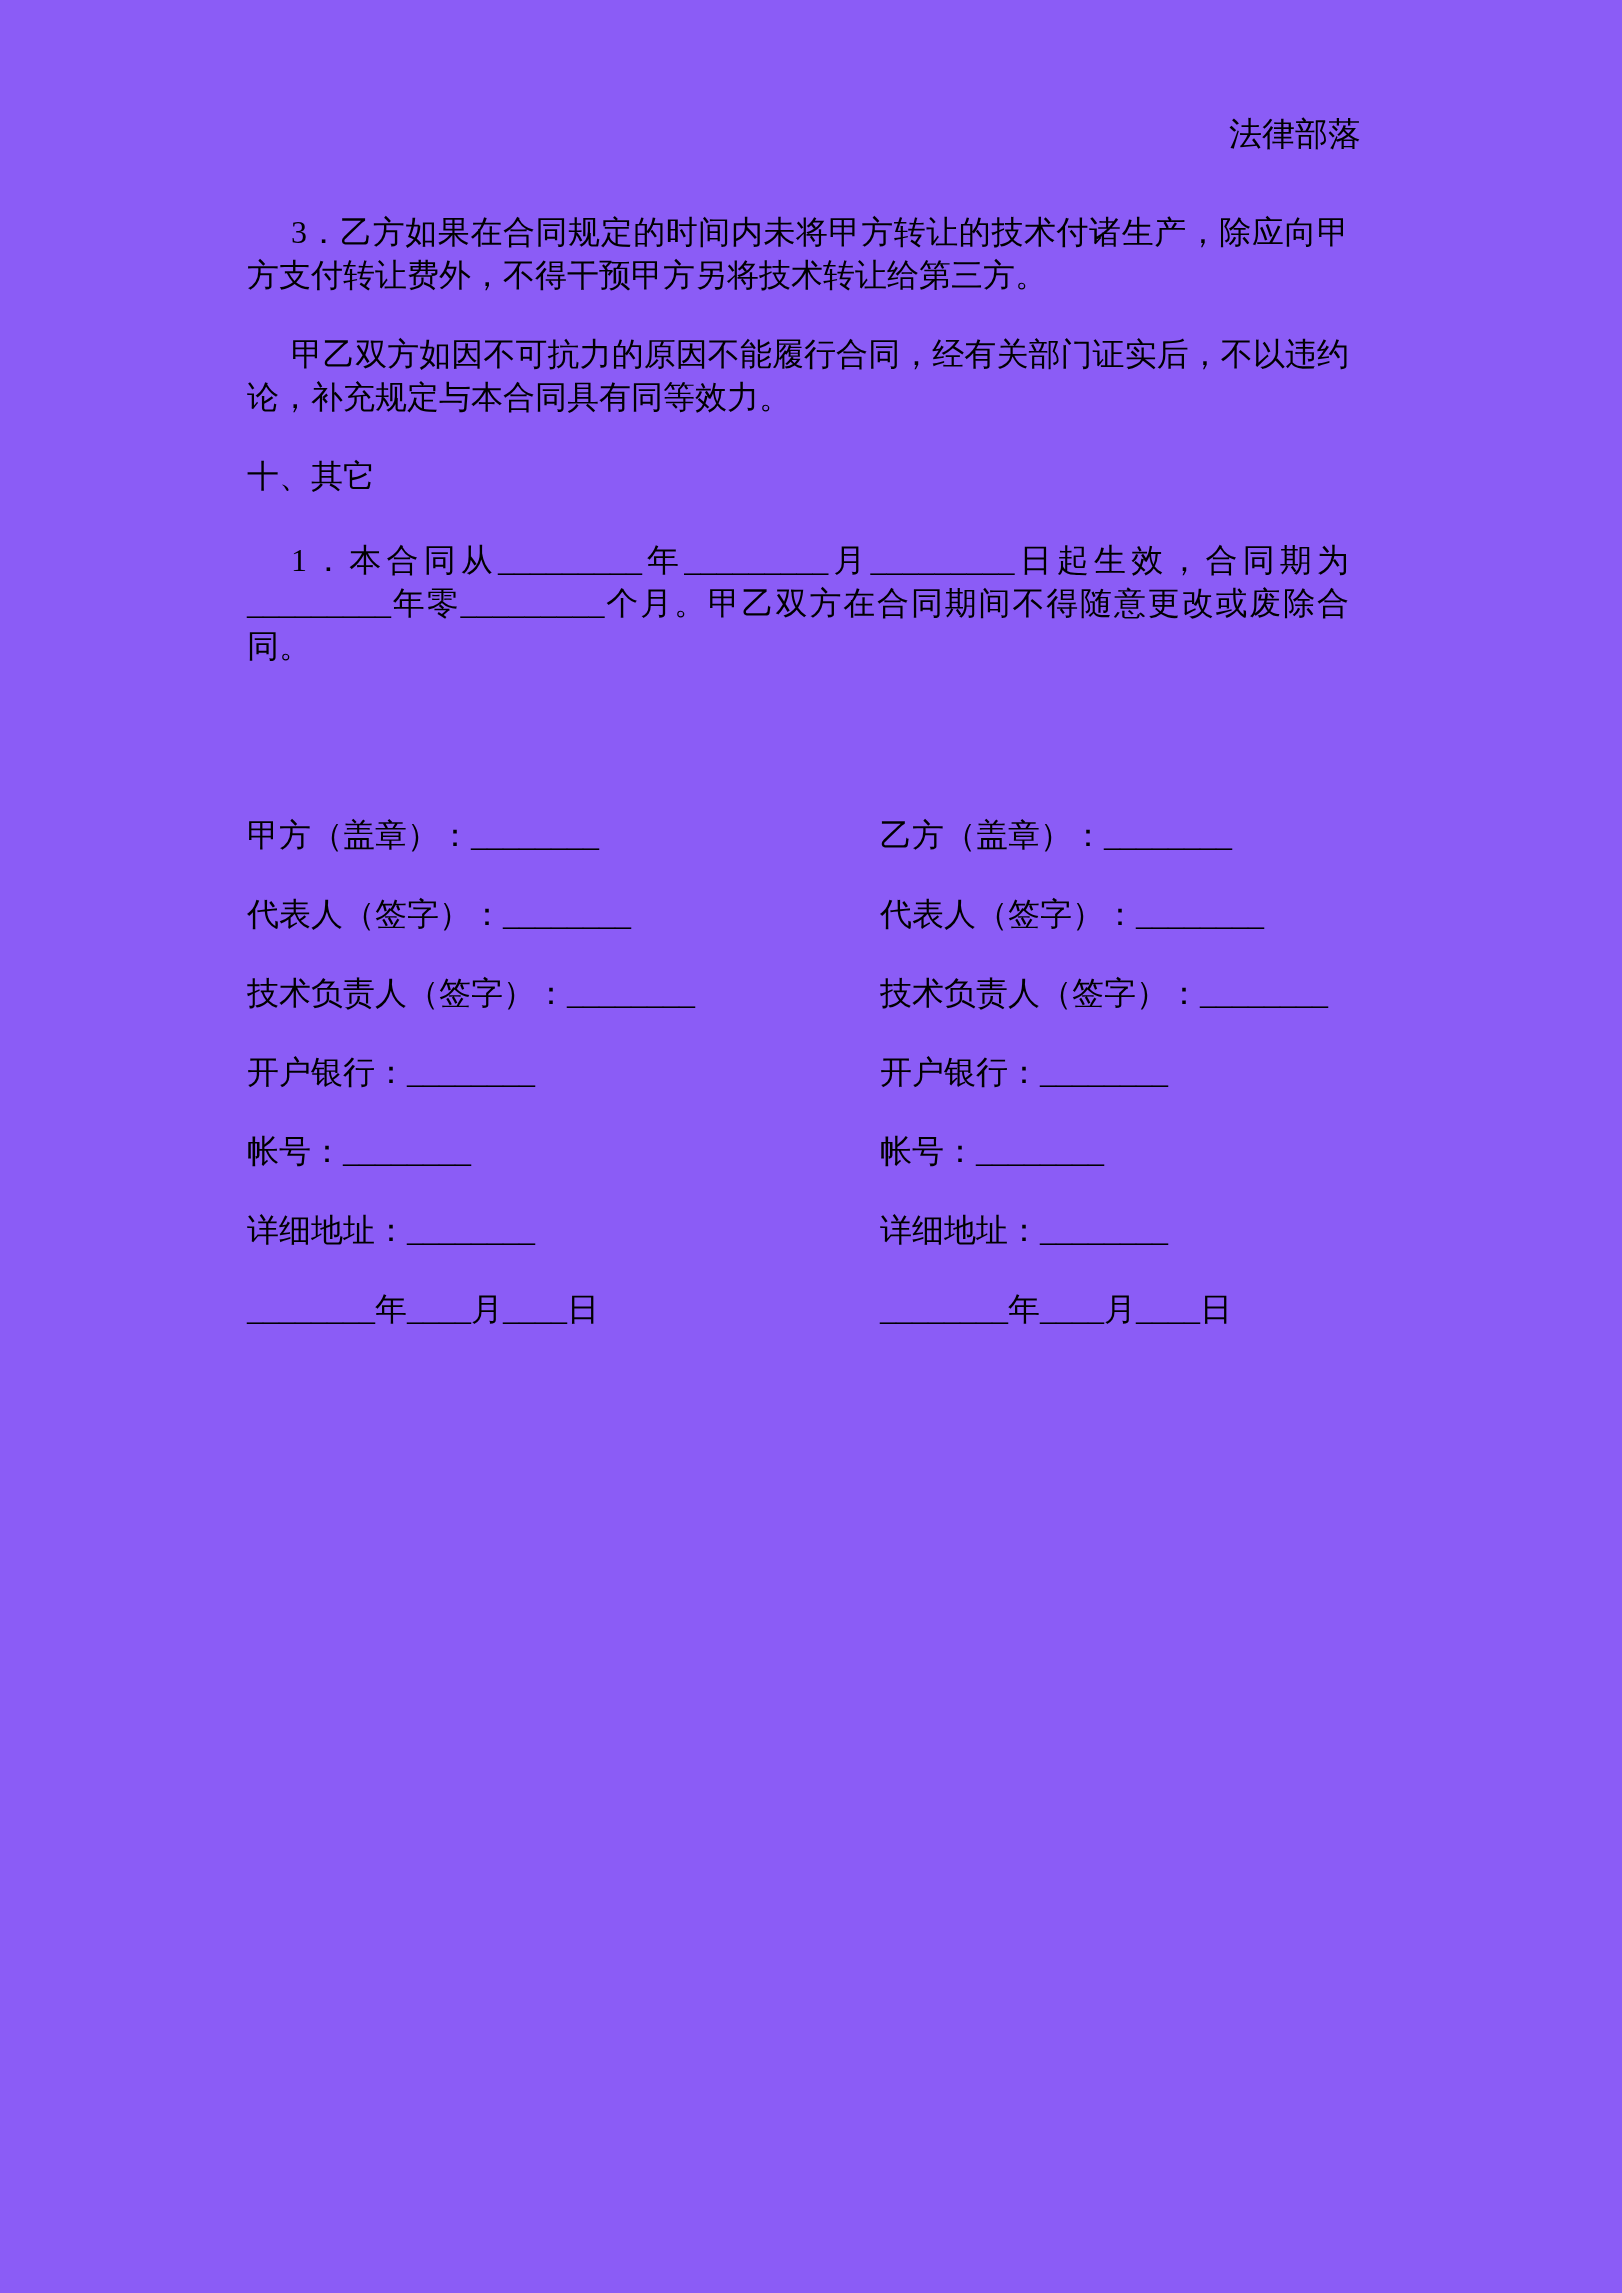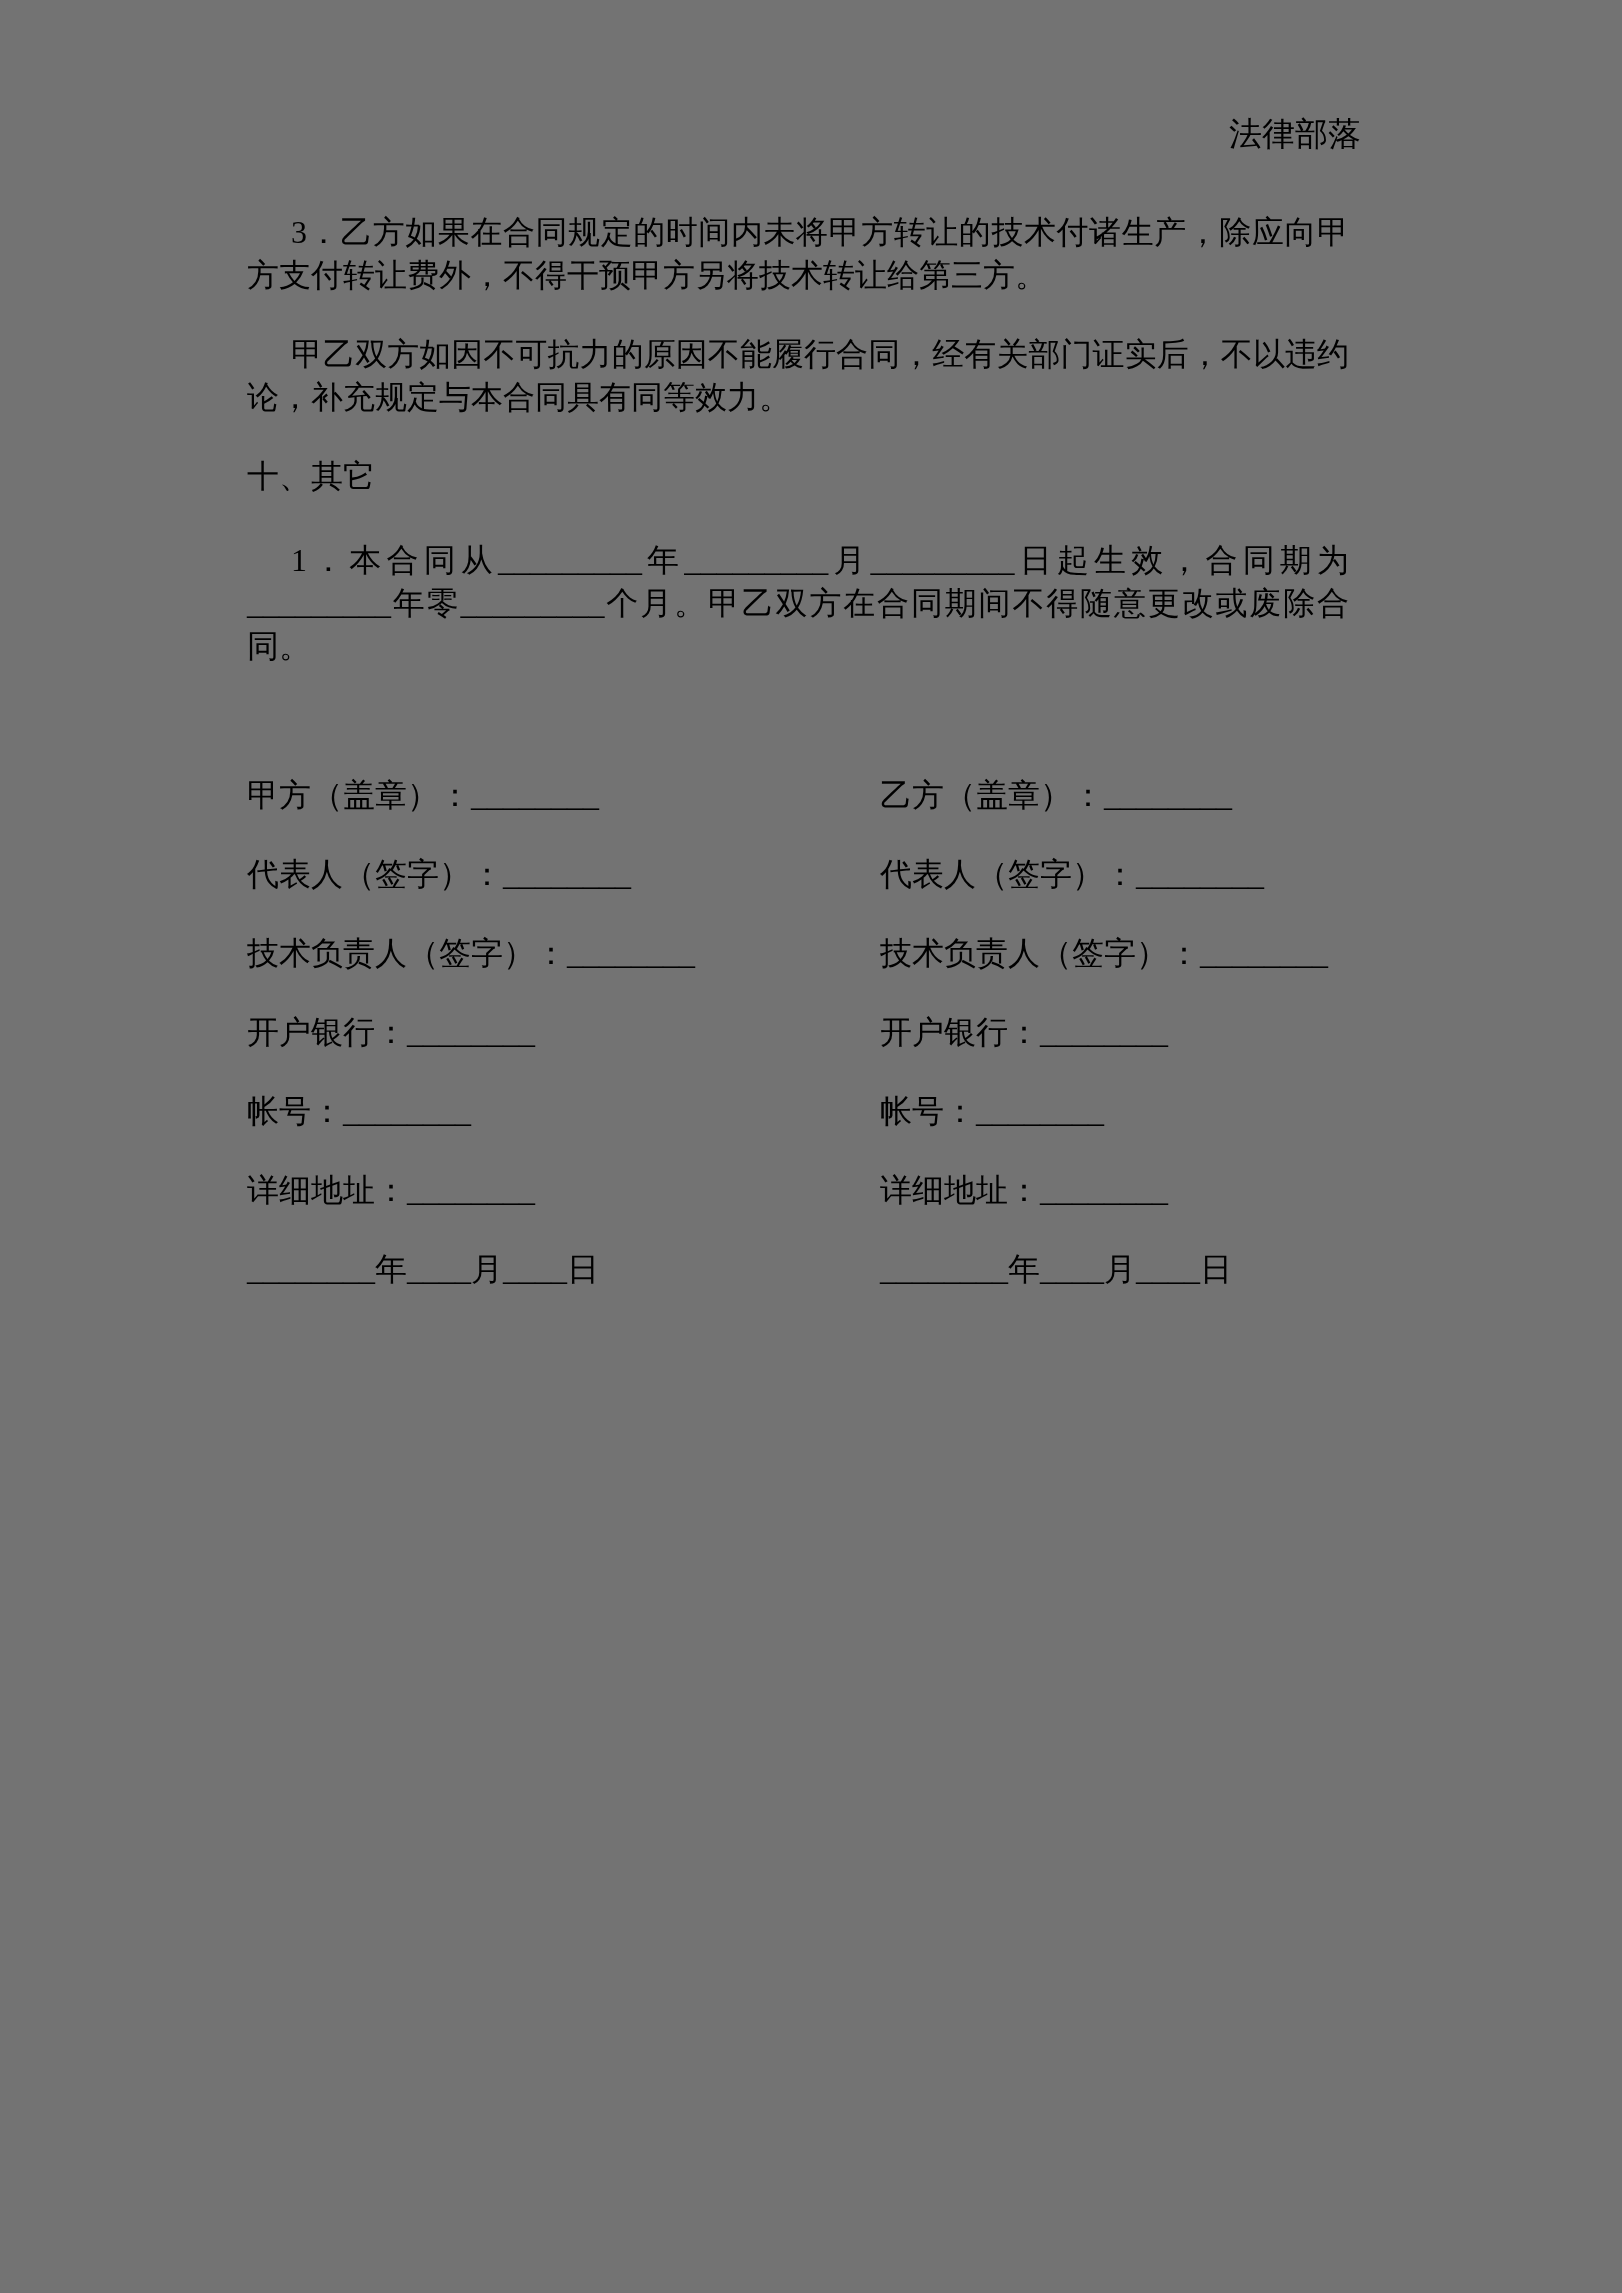--- a/index.html
+++ b/index.html
@@ -1,20 +1,20 @@
 <!DOCTYPE html>
 <html lang="zh" style="font-size:14.5px"><head>
 <meta charset="utf-8">
 <title>document</title>
 <style>
   html,body{margin:0;padding:0;background:#ffffff;}
   .page{
     position:relative;
     width:1623px;height:2294px;
-    background:#737373;color:#000000;
+    background:#8b5cf6;color:#000000;
     font-family:"Liberation Serif","DejaVu Serif",serif;
     overflow:hidden;
   }
   .brand{
     position:absolute;top:114px;left:1229px;
     font-size:33px;line-height:40px;white-space:nowrap;
   }
   .content{
     position:absolute;left:247px;top:12px;width:1102px;
     padding-top:199px;
@@ -28,21 +28,21 @@
   .para{text-indent:44px;}
   .heading{text-indent:0;text-align:left;}
   .mt40{margin-top:36px !important;}
   .mt45{margin-top:41px !important;}
   .mt46{margin-top:42px !important;}
   .mt49{margin-top:45px !important;}
   .sig-grid{
     display:grid;grid-template-columns:633px 1fr;
     margin-top:106px;text-align:left;
   }
-  .sig-col{display:block;}
+  .sig-col{display:block;margin-top:40px;}
   .sig-row{margin:0 0 36px 0 !important;text-indent:0;white-space:nowrap;}
   .sig-row:last-child{margin-bottom:0 !important;}
 </style>
 </head>
 <body>
 
 <div class="page">
 
   <div class="brand">法律部落</div>
 

